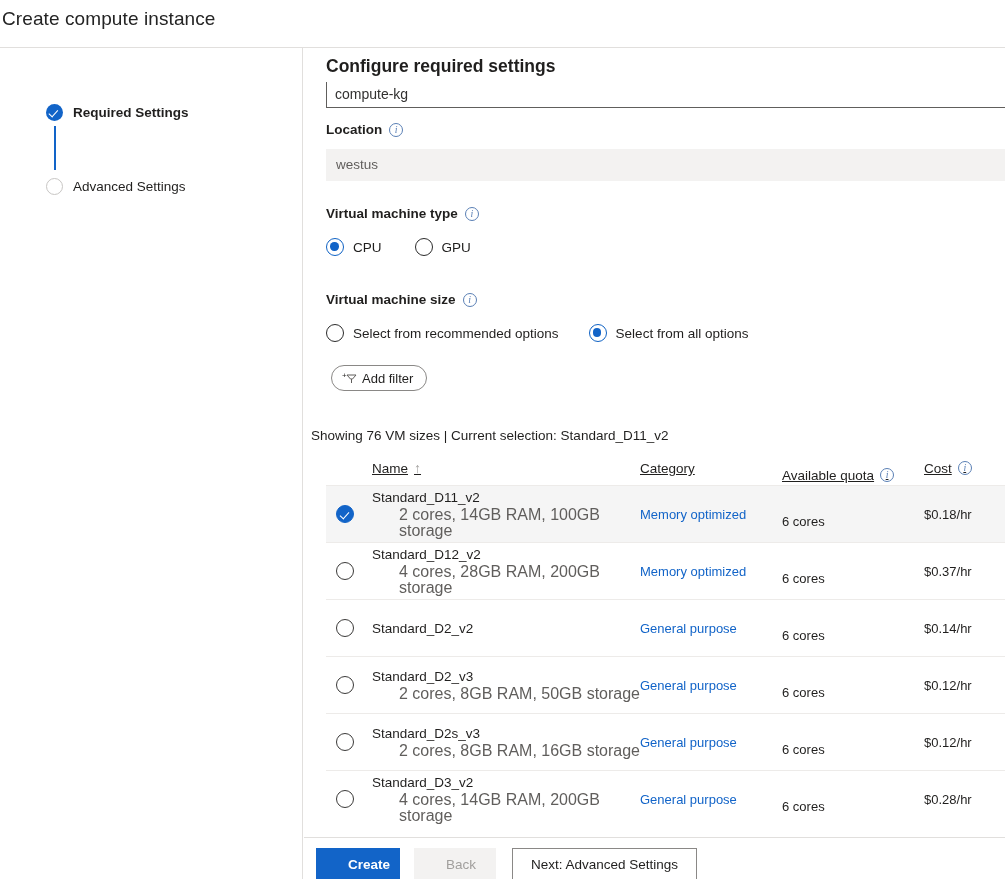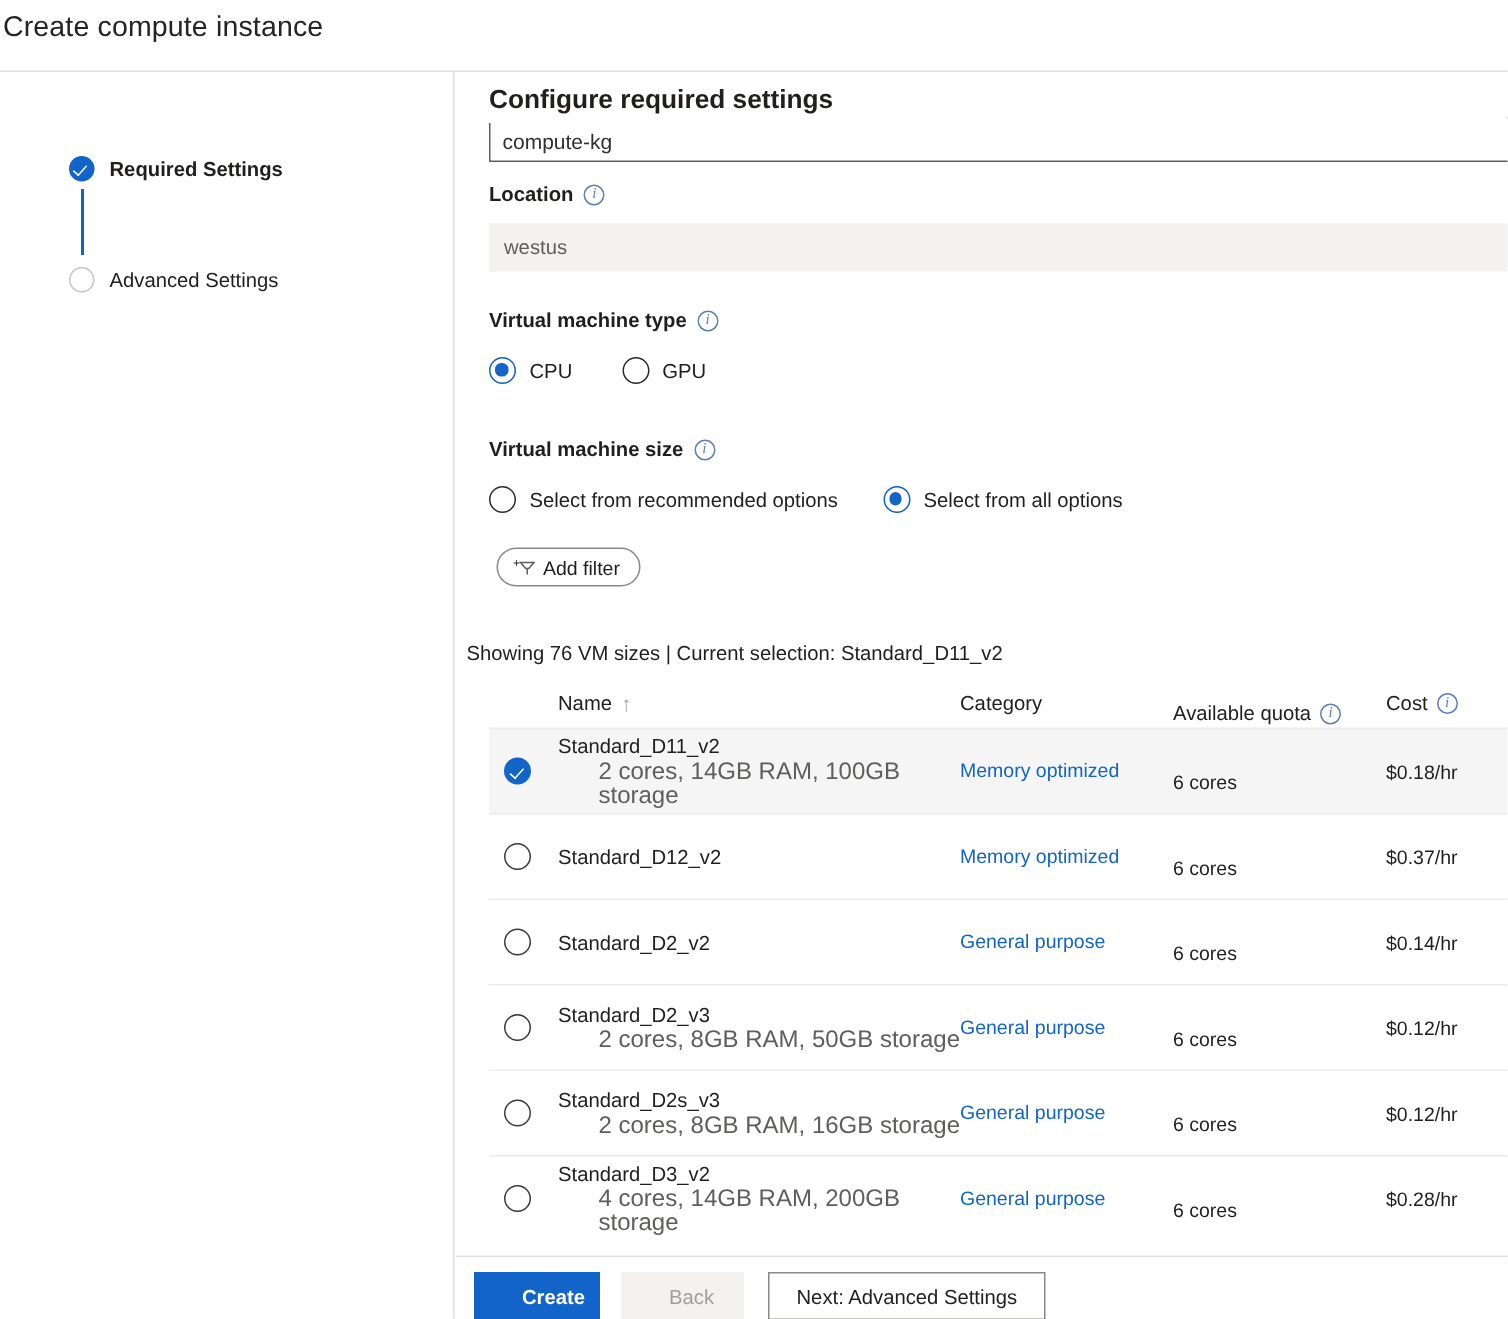--- a/index.html
+++ b/index.html
@@ -225,23 +225,24 @@
   .vm-head {
     display: flex;
     align-items: center;
     height: 34px;
     border-bottom: 1px solid #edebe9;
     font-size: 13.5px;
     color: #201f1e;
   }
   .vm-head .th {
     display: flex;
-    align-items: flex-end;
+    align-items: flex-start;
     gap: 6px;
     white-space: nowrap;
+    text-decoration: underline;
   }
   .sort-arrow {
     color: #a19f9d;
     font-size: 14px;
     line-height: 1;
   }
   .c-sel  { width: 46px; flex: 0 0 46px; }
   .c-name { width: 268px; flex: 0 0 268px; }
   .c-cat  { width: 142px; flex: 0 0 142px; }
   .c-quo  { width: 142px; flex: 0 0 142px; margin-top: 14px; }
@@ -437,20 +438,21 @@
           <div class="c-cat"><a class="vm-cat" href="#">Memory optimized</a></div>
           <div class="c-quo vm-quota">6 cores</div>
           <div class="c-cost vm-cost" style="text-align: left;">$0.18/hr</div>
         </div>
         <div class="vm-row">
           <div class="c-sel">
             <div class="sel-ctl"></div>
           </div>
           <div class="c-name">
             <div class="vm-name">Standard_D12_v2</div>
+            <div class="vm-spec">4 cores, 28GB RAM, 200GB storage</div>
           </div>
           <div class="c-cat"><a class="vm-cat" href="#">Memory optimized</a></div>
           <div class="c-quo vm-quota">6 cores</div>
           <div class="c-cost vm-cost" style="text-align: left;">$0.37/hr</div>
         </div>
         <div class="vm-row">
           <div class="c-sel">
             <div class="sel-ctl"></div>
           </div>
           <div class="c-name">

